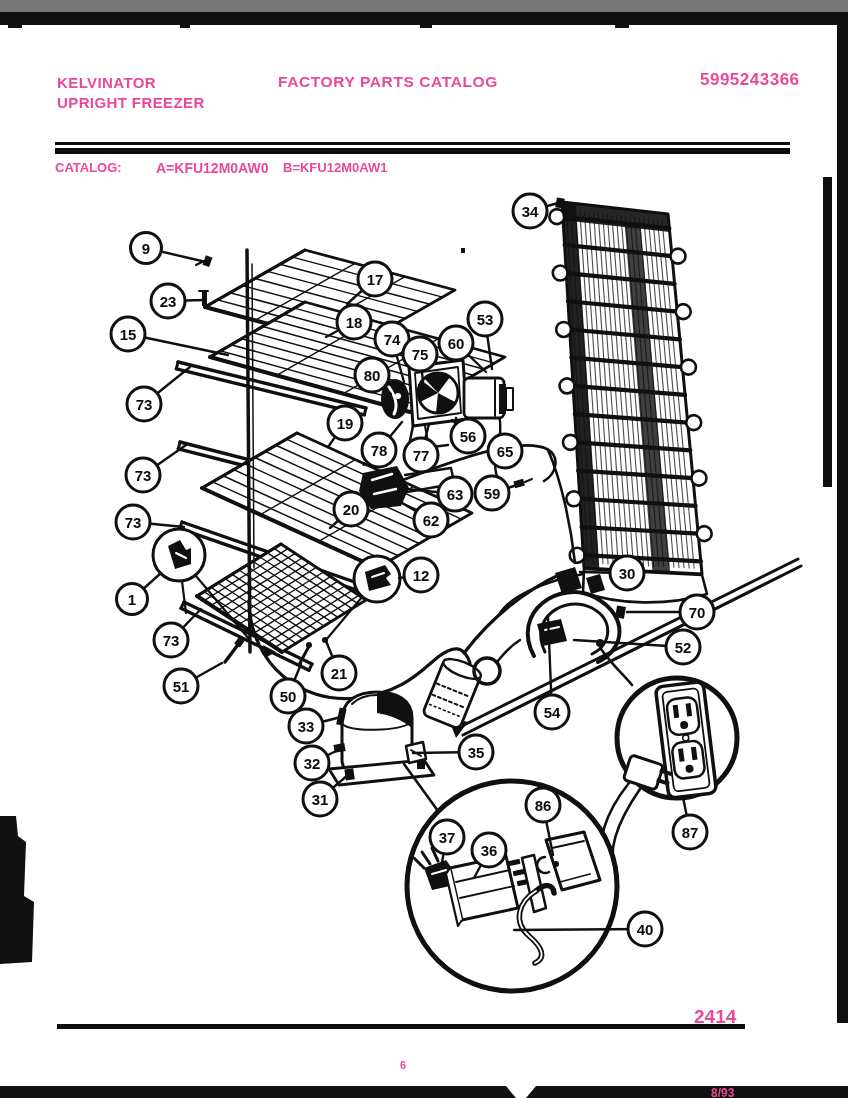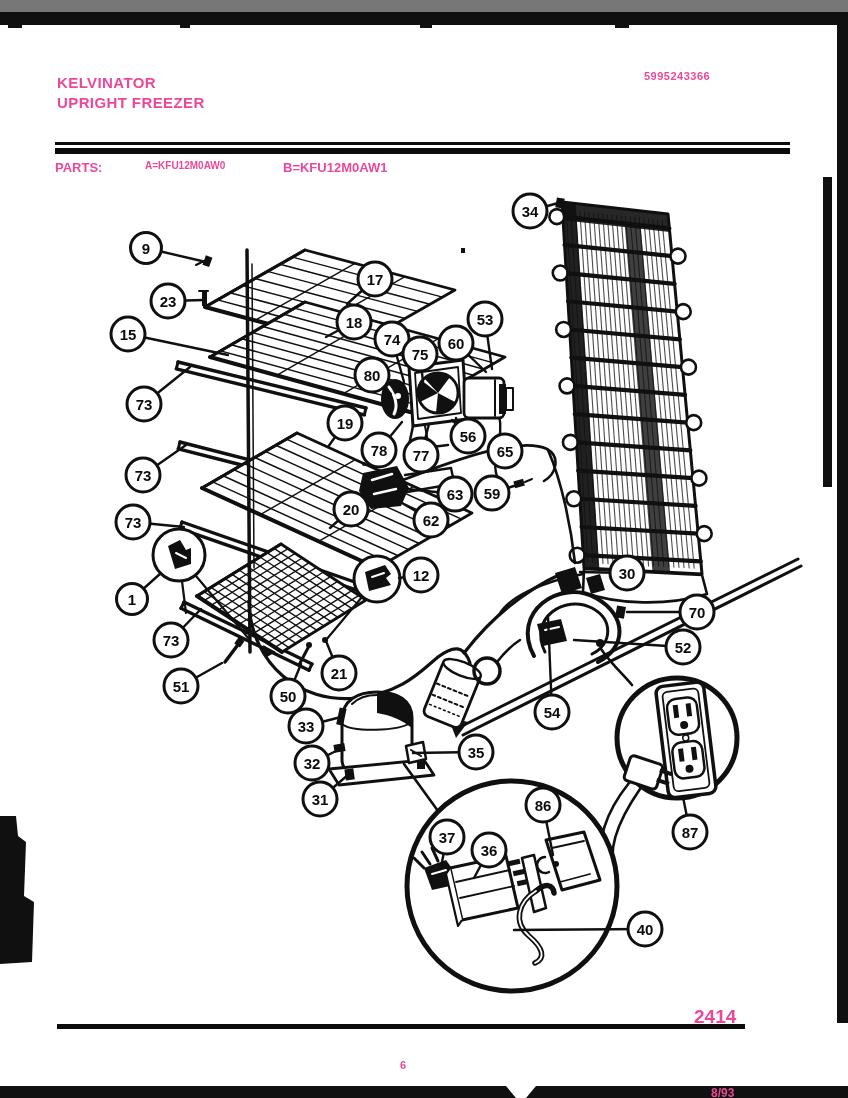--- a/index.html
+++ b/index.html
@@ -3,49 +3,50 @@
 <meta charset="utf-8">
 <style>
   html,body{margin:0;padding:0;background:#777;}
   .page{position:relative;width:848px;height:1098px;background:#ffffff;margin:12px auto;overflow:hidden;
         font-family:"Liberation Sans",sans-serif;color:#ec4899;}
   .txt{position:absolute;font-weight:800;white-space:nowrap;}
   .rule{position:absolute;background:#0c0c0c;}
   #brand1{left:57px;top:62px;font-size:15px;letter-spacing:.4px;}
   #brand2{left:57px;top:82px;font-size:15px;letter-spacing:.4px;text-align:center;}
   #title{left:278px;top:61px;font-size:15.5px;letter-spacing:.6px;}
-  #docnum{left:644px;top:58px;font-size:11px;letter-spacing:.5px;}
+  #docnum{left:700px;top:58px;font-size:17px;letter-spacing:.5px;}
   #rule1{left:55px;top:130px;width:735px;height:3px;}
   #rule2{left:55px;top:136px;width:735px;height:6px;}
   #models-label{left:55px;top:148px;font-size:13px;}
-  #model-a{left:145px;top:148px;font-size:10px;}
+  #model-a{left:156px;top:148px;font-size:14px;}
   #model-b{left:283px;top:148px;font-size:13px;text-align:right;}
   #pagecode{left:694px;top:994px;font-size:19px;}
   #rule3{left:57px;top:1012px;width:688px;height:5px;}
   #pagenum{left:400px;top:1047px;font-size:11px;}
   #section{left:429px;top:1097px;font-size:17px;}
   #pubdate{left:711px;top:1074px;font-size:12px;}
   svg#diagram-svg{position:absolute;left:0;top:0;}
   .k{stroke:#101010;fill:none;stroke-linecap:round;stroke-linejoin:round;}
   .kw{stroke:#101010;fill:#ffffff;stroke-linejoin:round;}
   .f{fill:#101010;stroke:none;}
   .w{stroke:#ffffff;fill:none;stroke-linecap:round;}
   text.cot{font:800 15px "Liberation Sans",sans-serif;text-anchor:middle;fill:#0b0b0b;}
 </style>
 </head>
 <body>
 
 <div class="page">
 
   <div class="txt" id="brand1">KELVINATOR</div>
   <div class="txt" id="brand2">UPRIGHT FREEZER</div>
+  <div class="txt" id="title">FACTORY PARTS CATALOG</div>
   <div class="txt" id="docnum">5995243366</div>
   <div class="rule" id="rule1"></div>
   <div class="rule" id="rule2"></div>
-  <div class="txt" id="models-label">PARTS:</div>
+  <div class="txt" id="models-label">CATALOG:</div>
   <div class="txt" id="model-a">A=KFU12M0AW0</div>
   <div class="txt" id="model-b">B=KFU12M0AW1</div>
 
   <svg id="diagram-svg" width="848" height="1098" viewBox="0 0 848 1098">
 
     <g>
       <rect x="0" y="0" width="848" height="13" class="f"></rect>
       <rect x="8" y="13" width="14" height="3" class="f"></rect>
       <rect x="180" y="13" width="10" height="3" class="f"></rect>
       <rect x="420" y="13" width="12" height="3" class="f"></rect>

